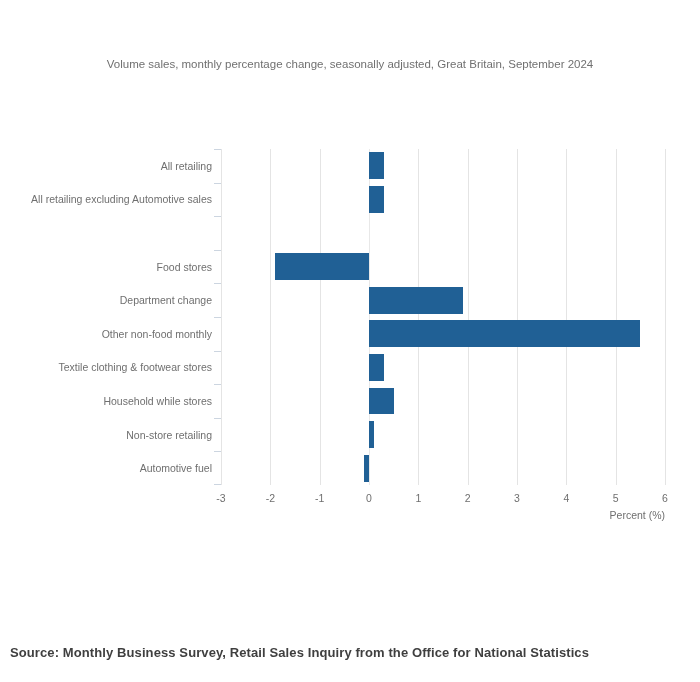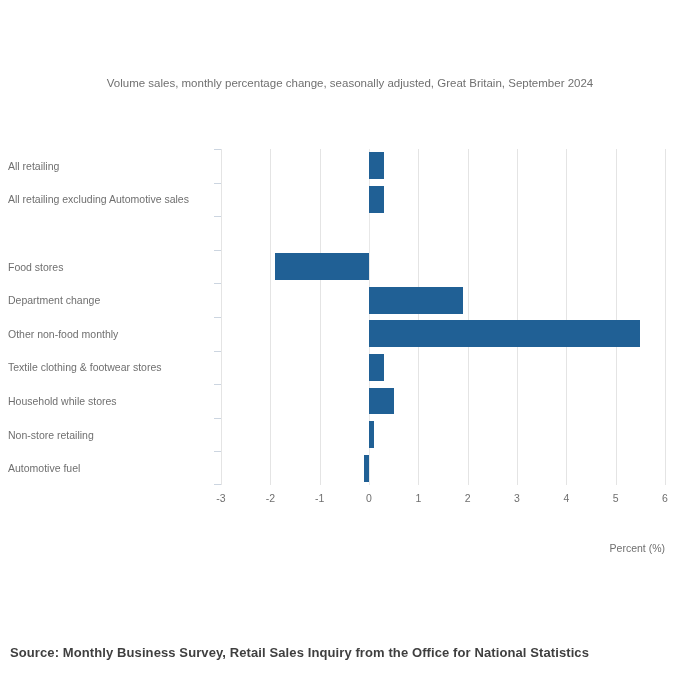--- a/index.html
+++ b/index.html
@@ -34,21 +34,20 @@
   .chart-subtitle {
     position: absolute;
     left: 35px;
     top: 56px;
     width: 630px;
     text-align: center;
     font-size: 11.5px;
     line-height: 16px;
     color: #707070;
     font-weight: 400;
-    margin-top: 19px;
   }
   .plot-wrap {
     position: absolute;
     left: 0;
     top: 0;
     width: 700px;
     height: 682px;
   }
   .axis-y-line {
     position: absolute;
@@ -88,20 +87,21 @@
     position: absolute;
     width: 7px;
     height: 1px;
     background: #ccd5e0;
     left: 214px;
   }
   .ycat-label {
     position: absolute;
     right: 0;
     width: 204px;
+    text-align: right;
     font-size: 10.5px;
     color: #6f6f6f;
     line-height: 13px;
     transform: translateY(-6.5px);
   }
   .ycat-label-holder {
     position: absolute;
     left: 0;
     width: 212px;
   }
@@ -119,21 +119,20 @@
     color: #6f6f6f;
   }
   .x-axis-title {
     position: absolute;
     top: 509px;
     left: 465px;
     width: 200px;
     text-align: right;
     font-size: 10.5px;
     color: #6f6f6f;
-    margin-top: 33px;
   }
   .source-note {
     position: absolute;
     left: 10px;
     top: 645px;
     width: 680px;
     font-size: 13px;
     font-weight: bold;
     color: #3f3f3f;
     letter-spacing: 0.1px;

